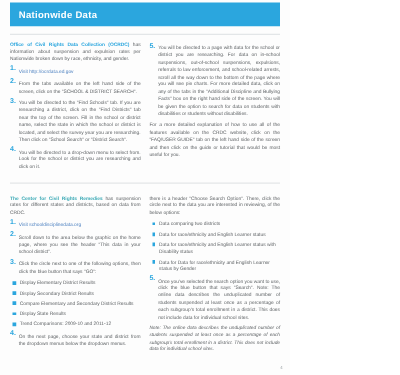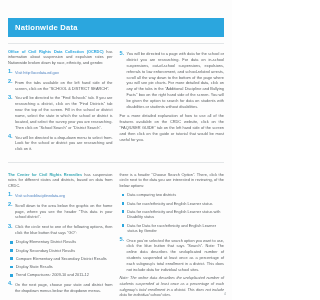--- a/index.html
+++ b/index.html
@@ -6,21 +6,21 @@
   body{
     width:232px;height:300px;overflow:hidden;
     background:#ffffff;
     font-family:"Liberation Sans", sans-serif;
     color:#5b5f62;
     -webkit-font-smoothing:none;
   }
   .page{position:relative;width:232px;height:300px;background:#fdfdfd;
         box-sizing:border-box;padding:0;}
   
-  .hdr-wrap{padding:18px 8px 0 8px;}
+  .hdr-wrap{padding:2px 8px 0 8px;}
   .hdr-bar{background:#2ba6de;color:#ffffff;
            font-size:7.6px;font-weight:bold;letter-spacing:.25px;
            padding:4.5px 7px 5px 7px;}
   .hdr-rule{height:1px;background:#e3e6e8;margin:6px 8px 0 8px;}
   
   .cols{display:flex;gap:7px;padding:5px 8px 0 8px;box-sizing:border-box;}
   .col{width:50%;box-sizing:border-box;}
   p{margin:0 0 3.2px 0;}
   .lead{font-size:3.9px;line-height:1.5;text-align:justify;}
   .lead .em{color:#2ba6de;font-weight:bold;}

